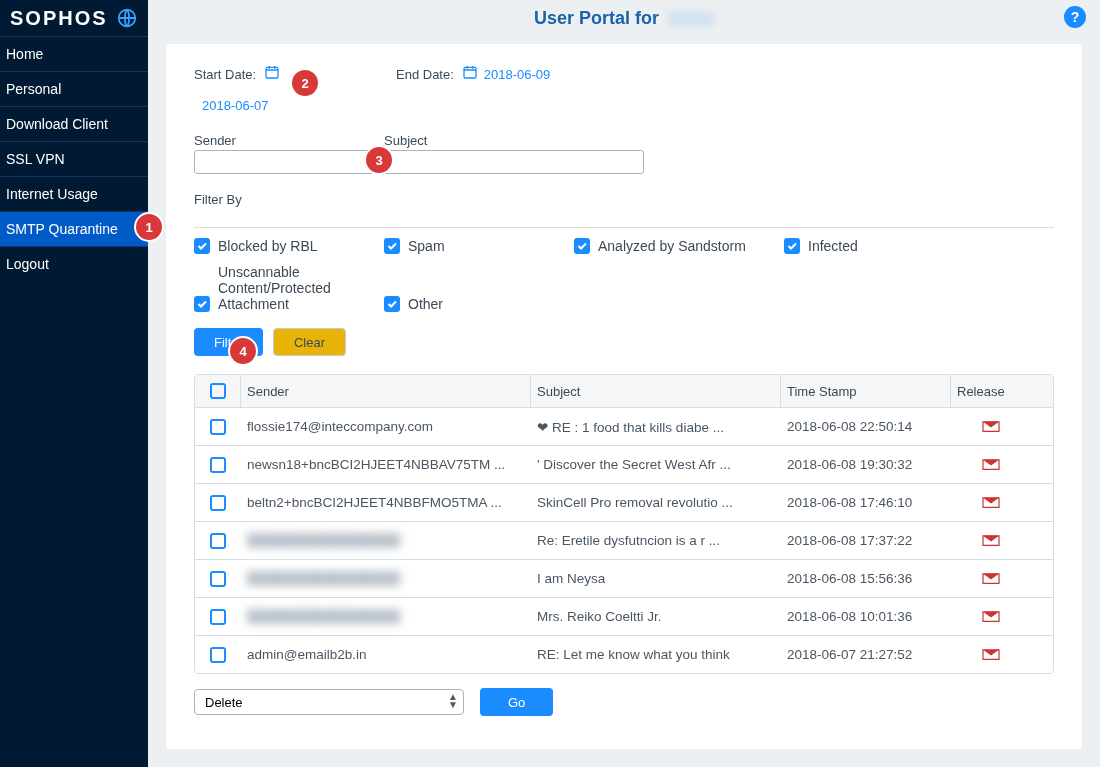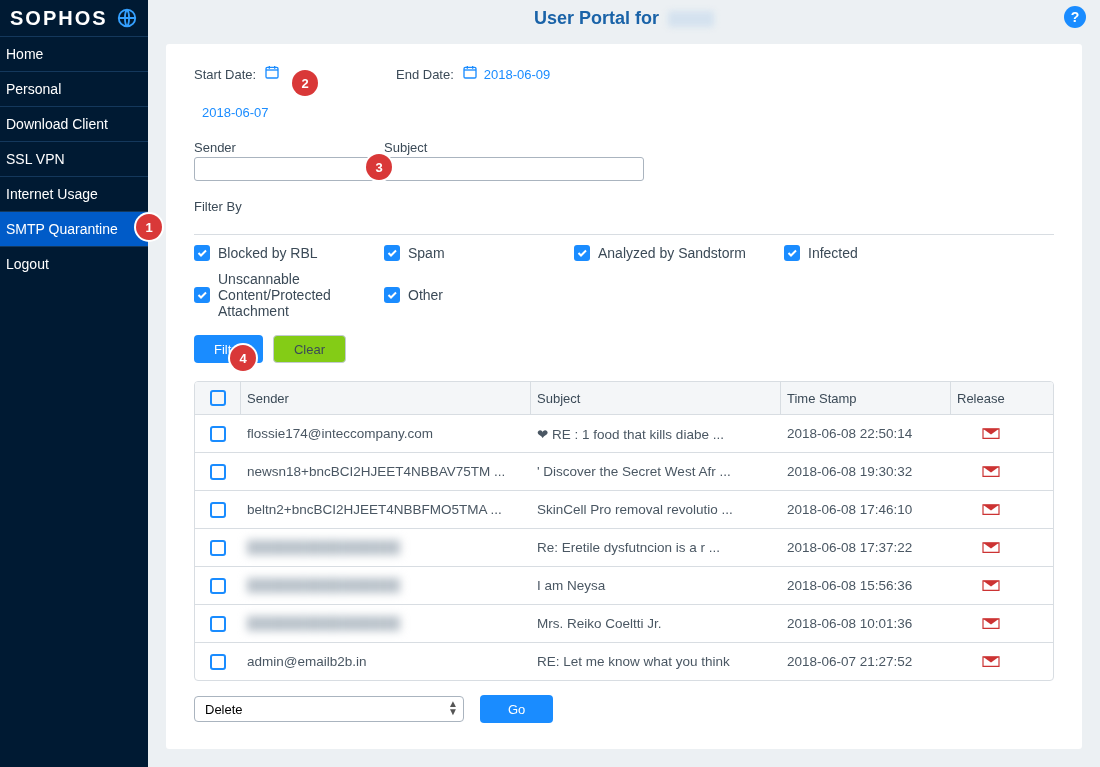--- a/index.html
+++ b/index.html
@@ -34,44 +34,44 @@
   .portal-user{display:inline-block;width:46px;height:16px;vertical-align:middle;background:#d4e2ef;filter:blur(3px);margin-left:4px;border-radius:2px}
   .help{position:absolute;right:14px;top:6px;width:22px;height:22px;border-radius:50%;background:#1a8cff;color:#fff;display:flex;align-items:center;justify-content:center;font-weight:700;cursor:pointer;font-size:14px}
 
   .panel{background:#fff;margin:8px 18px 18px 18px;padding:20px 28px 30px 28px;border-radius:3px;flex:1;overflow:auto}
 
   
   .daterow{display:flex;align-items:flex-start;gap:12px}
   .date-block{display:flex;flex-wrap:wrap;align-items:center;gap:6px;width:190px}
   .date-label{font-size:13px;color:var(--text)}
   .cal-icon{color:var(--link-blue);font-size:16px;margin-left:2px;cursor:pointer}
-  .date-value{color:var(--link-blue);font-size:13px;display:block;margin-top:15px;cursor:pointer}
+  .date-value{color:var(--link-blue);font-size:13px;display:block;margin-top:8px;cursor:pointer}
   .date-block.inline .date-value{margin-top:0}
 
   .searchrow{display:flex;gap:10px;margin-top:20px}
   .field{display:flex;flex-direction:column;gap:2px}
   .field label{font-size:13px}
   .field input{height:24px;border:1px solid #aab4bf;border-radius:3px;padding:2px 6px;font-size:13px}
   .field.sender input{width:180px}
   .field.subject input{width:260px}
 
   
   .filterby{margin-top:18px}
   .filterby-title{font-size:13px;margin-bottom:20px}
   .filterby hr{border:none;border-top:1px solid var(--border);margin:2px 0 10px 0}
   .checks{display:grid;grid-template-columns:190px 190px 210px 190px;row-gap:10px}
-  .check{display:flex;align-items:center;gap:8px;font-size:14px}
+  .check{display:flex;align-items:flex-end;gap:8px;font-size:14px}
   .cb{width:16px;height:16px;border-radius:3px;background:var(--btn-blue);display:flex;align-items:center;justify-content:center;cursor:pointer;flex:none}
   .cb svg{display:block}
 
   
   .actions{display:flex;gap:10px;margin-top:16px}
   .btn{height:28px;border-radius:4px;padding:0 20px;font-size:13px;cursor:pointer;border:none}
   .btn-primary{background:var(--btn-blue);color:#fff}
-  .btn-secondary{background:#84cc16;border:1px solid #c2cad2;color:var(--text)}
+  .btn-secondary{background:#eab308;border:1px solid #c2cad2;color:var(--text)}
 
   
   .table{margin-top:18px;border:1px solid var(--border);border-radius:4px;overflow:hidden}
   .thead,.trow{display:grid;grid-template-columns:46px 290px 250px 170px 80px;align-items:center}
   .thead{background:#f4f6f8;height:32px;font-size:13px;color:var(--text)}
   .thead>div{padding:0 6px;border-right:1px solid var(--border);height:100%;display:flex;align-items:center}
   .thead>div:last-child{border-right:none}
   .trow{height:38px;border-top:1px solid var(--border);font-size:13.5px;color:#4a5763}
   .trow>div{padding:0 6px;white-space:nowrap;overflow:hidden;text-overflow:ellipsis}
   .rcb{display:flex;align-items:center;justify-content:center}

